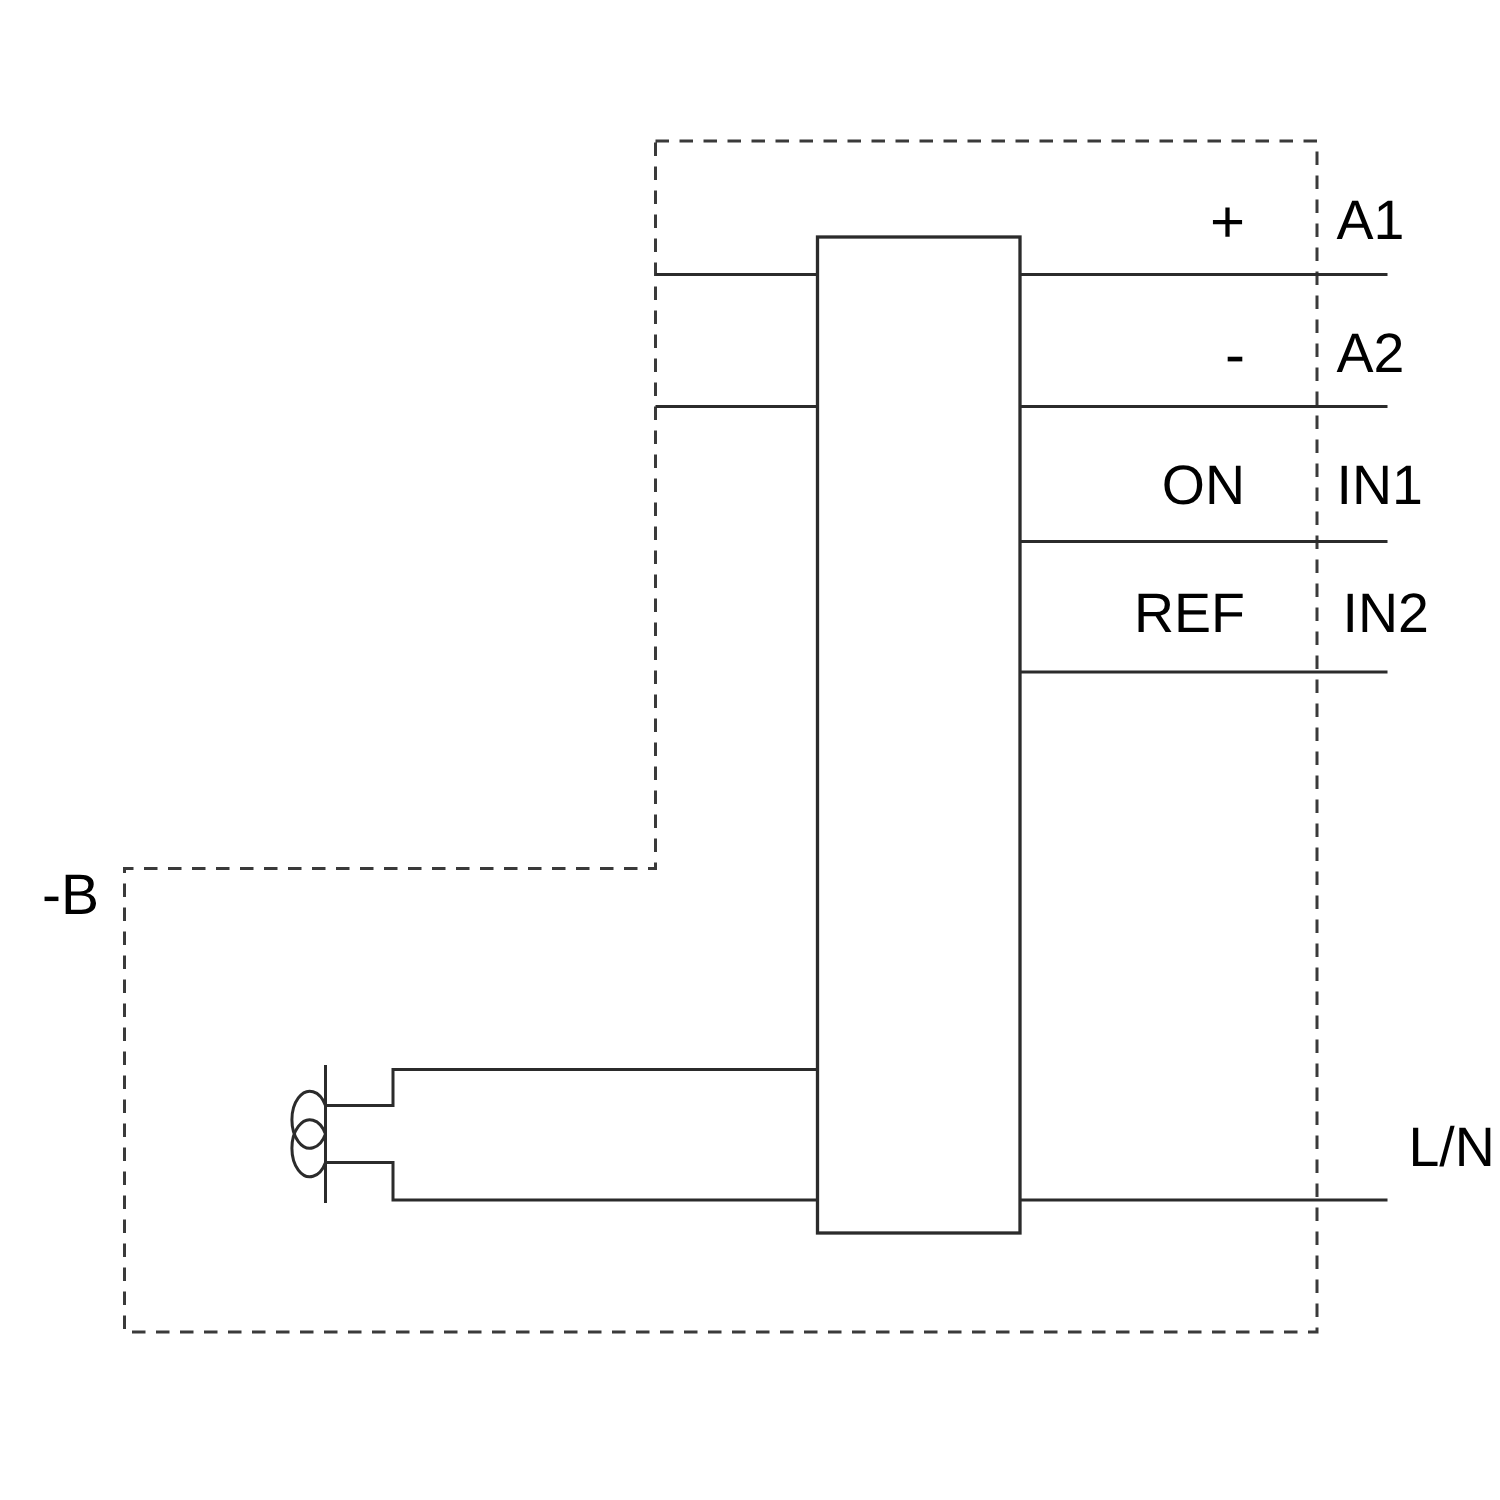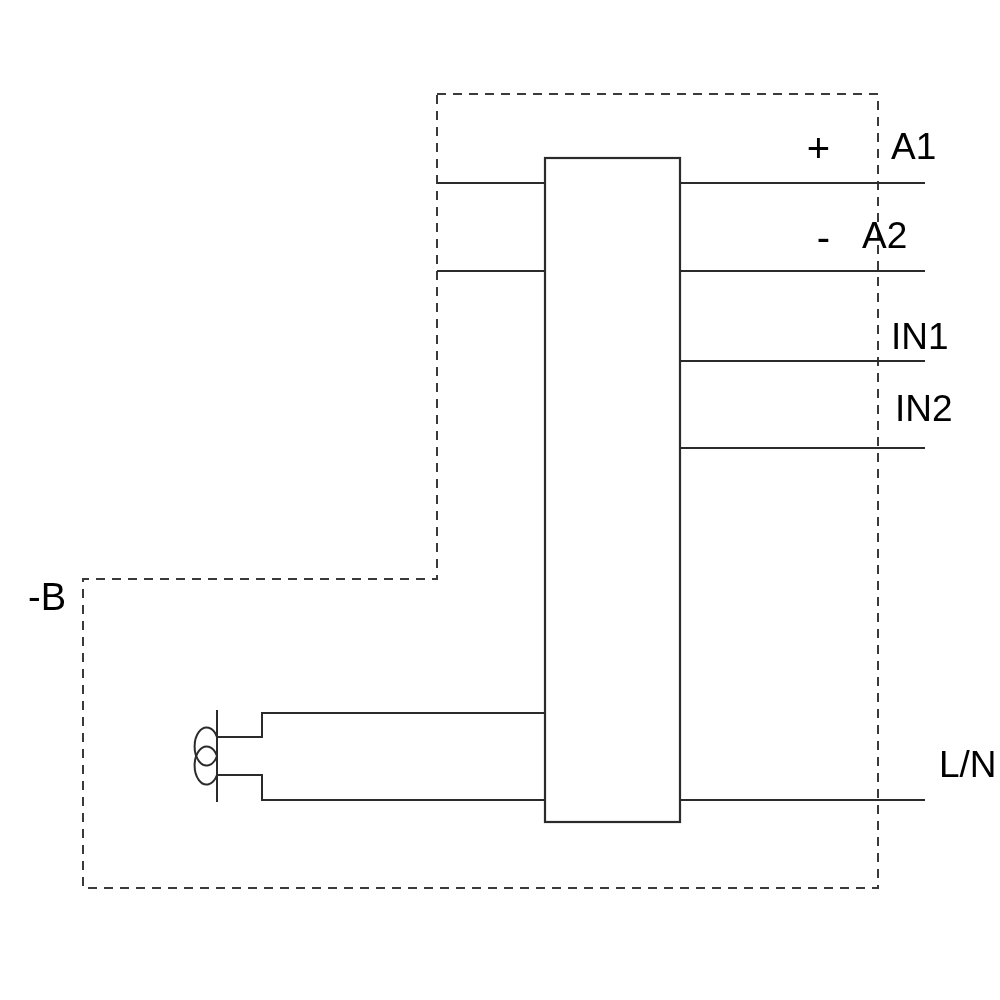--- a/index.html
+++ b/index.html
@@ -102,27 +102,29 @@
     <path class="coil-arc" d="M 217 756 A 12 19 0 1 0 217 775"></path>
 
     <rect class="device-body" x="545" y="158" width="135" height="664"></rect>
 
   </svg>
 
   <div class="lbl polarity" style="left:700px; top:128px; width:130px;">+</div>
 
   <div class="lbl polarity" style="left:700px; top:217px; width:130px;">-</div>
 
+  <div class="lbl signal-name" style="left:660px; top:305px; width:170px;">ON</div>
 
+  <div class="lbl signal-name" style="left:660px; top:390px; width:170px;">REF</div>
 
   <div class="lbl terminal-name" style="left:891px; top:128px;text-align:center;">A1</div>
 
-  <div class="lbl terminal-name" style="left:862px; top:217px;">A2</div>
+  <div class="lbl terminal-name" style="left:891px; top:217px;">A2</div>
 
-  <div class="lbl terminal-name" style="left:891px; top:305px;margin-top:13px;">IN1</div>
+  <div class="lbl terminal-name" style="left:891px; top:305px;">IN1</div>
 
   <div class="lbl terminal-name" style="left:895px; top:390px;">IN2</div>
 
   <div class="lbl terminal-name" style="left:939px; top:746px;">L/N</div>
 
   <div class="lbl enclosure-tag" style="left:28px; top:578px;">-B</div>
 
 </div>
 
 </body></html>

